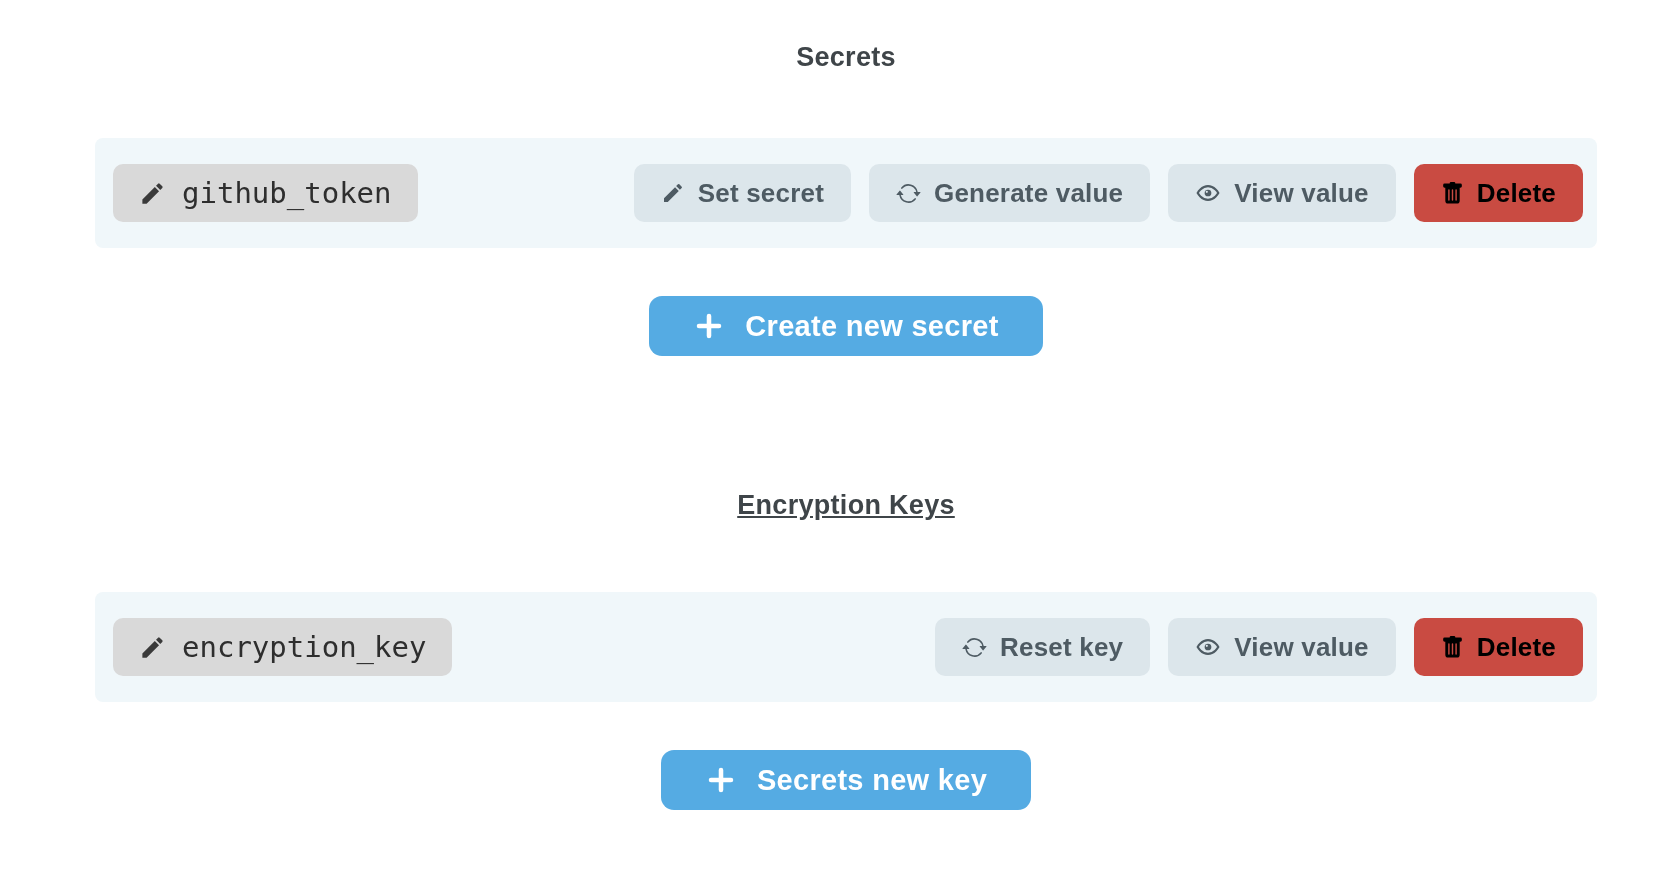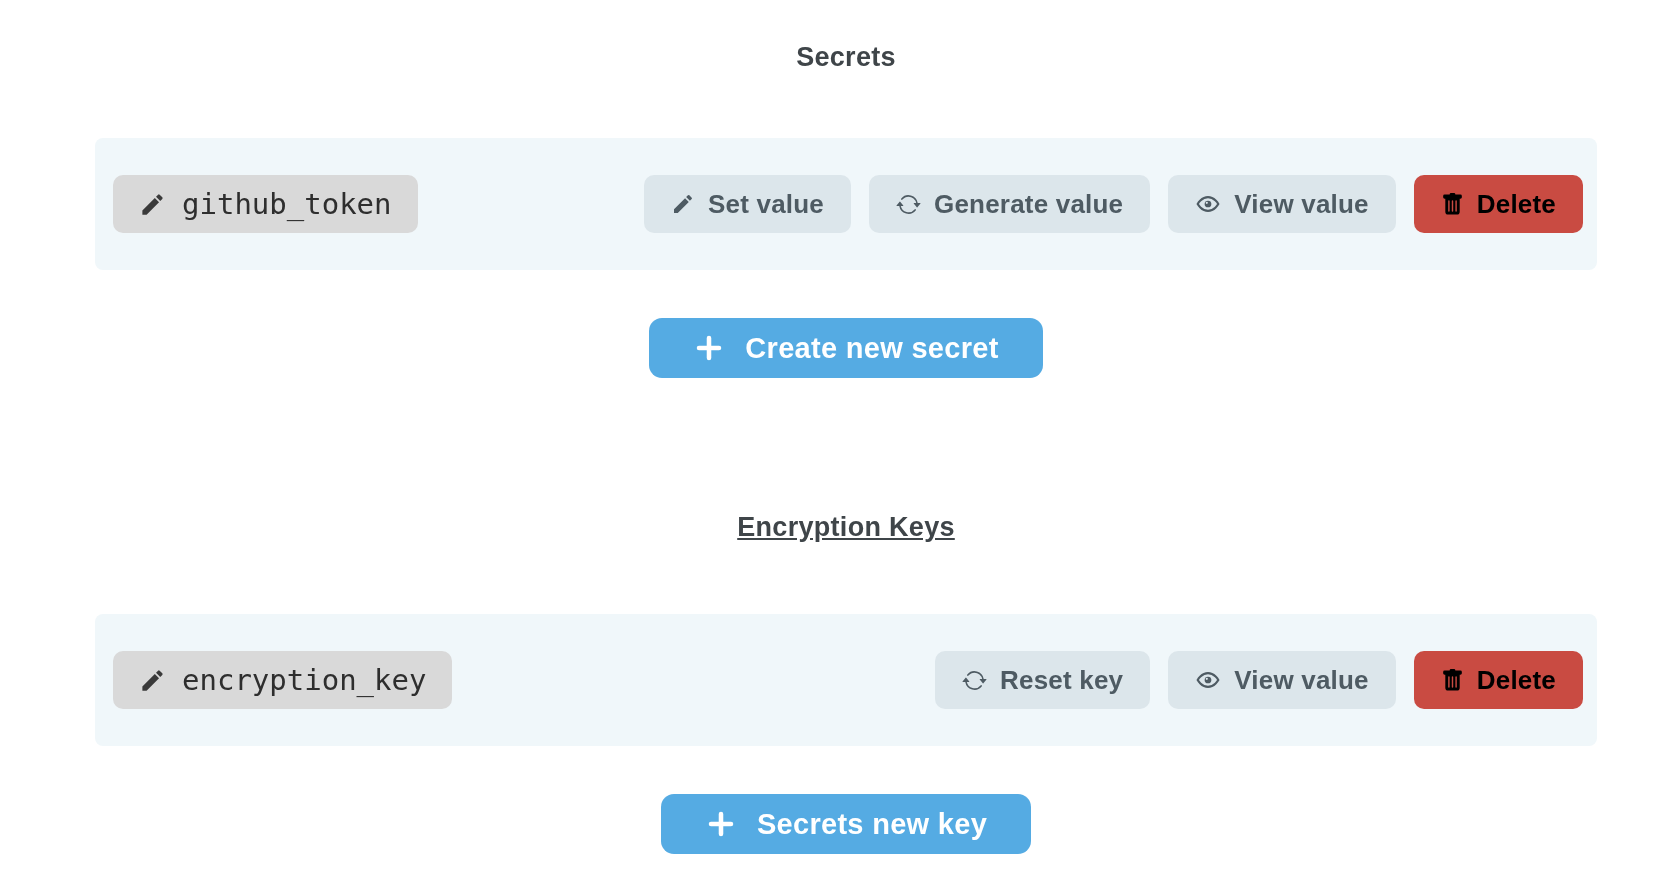--- a/index.html
+++ b/index.html
@@ -11,21 +11,21 @@
   .content { margin: 0 65px 0 95px; padding-top: 28px; }
 
   .section-title {
     margin: 12px; text-align: center; font-size: 27px; line-height: 34px;
     font-weight: 700; letter-spacing: 0.3px;
     color: var(--heading-text, #3f4549);
   }
   .section-title.keys { margin-top: 132px; text-decoration: underline; }
 
   .item-row {
-    margin-top: 64px; height: 132px; width: 100%;
+    margin-top: 64px; height: 110px; width: 100%;
     background: var(--row-bg, #f0f7fa); border-radius: 8px;
     display: flex; align-items: center; padding: 0 14px 0 18px;
   }
 
   .name-chip {
     display: inline-flex; align-items: center; gap: 16px;
     height: 58px; padding: 0 26px;
     background: var(--chip-bg, #d9d9d9); border-radius: 10px;
     font-family: "DejaVu Sans Mono", "Liberation Mono", monospace;
     font-size: 29px; color: var(--chip-text, #2e2e2e); cursor: pointer;
@@ -74,21 +74,21 @@
       <span>github_token</span>
     </div>
 
     <div class="actions">
       <button class="btn">
         <span class="icon">
           <svg width="24" height="24" viewBox="0 0 24 24" fill="currentColor">
               <path d="M3 17.25V21h3.75L17.81 9.94l-3.75-3.75L3 17.25zM20.71 7.04c.39-.39.39-1.02 0-1.41l-2.34-2.34a.9959.9959 0 0 0-1.41 0l-1.83 1.83 3.75 3.75 1.83-1.83z"></path>
             </svg>
         </span>
-        <span>Set value</span>
+        <span>Set secret</span>
       </button>
 
       <button class="btn">
         <span class="icon">
           <svg width="25" height="25" viewBox="0 0 16 16" fill="currentColor">
               <path d="M11.534 7h3.932a.25.25 0 0 1 .192.41l-1.966 2.36a.25.25 0 0 1-.384 0l-1.966-2.36a.25.25 0 0 1 .192-.41zm-11 2h3.932a.25.25 0 0 0 .192-.41L2.692 6.23a.25.25 0 0 0-.384 0L.342 8.59A.25.25 0 0 0 .534 9z"></path>
               <path d="M8 3c-1.552 0-2.94.707-3.857 1.818a.5.5 0 1 1-.771-.636A6.002 6.002 0 0 1 13.917 7H12.9A5.002 5.002 0 0 0 8 3zM3.1 9a5.002 5.002 0 0 0 8.757 2.182.5.5 0 1 1 .771.636A6.002 6.002 0 0 1 2.083 9H3.1z"></path>
             </svg>
         </span>
         <span>Generate value</span>

